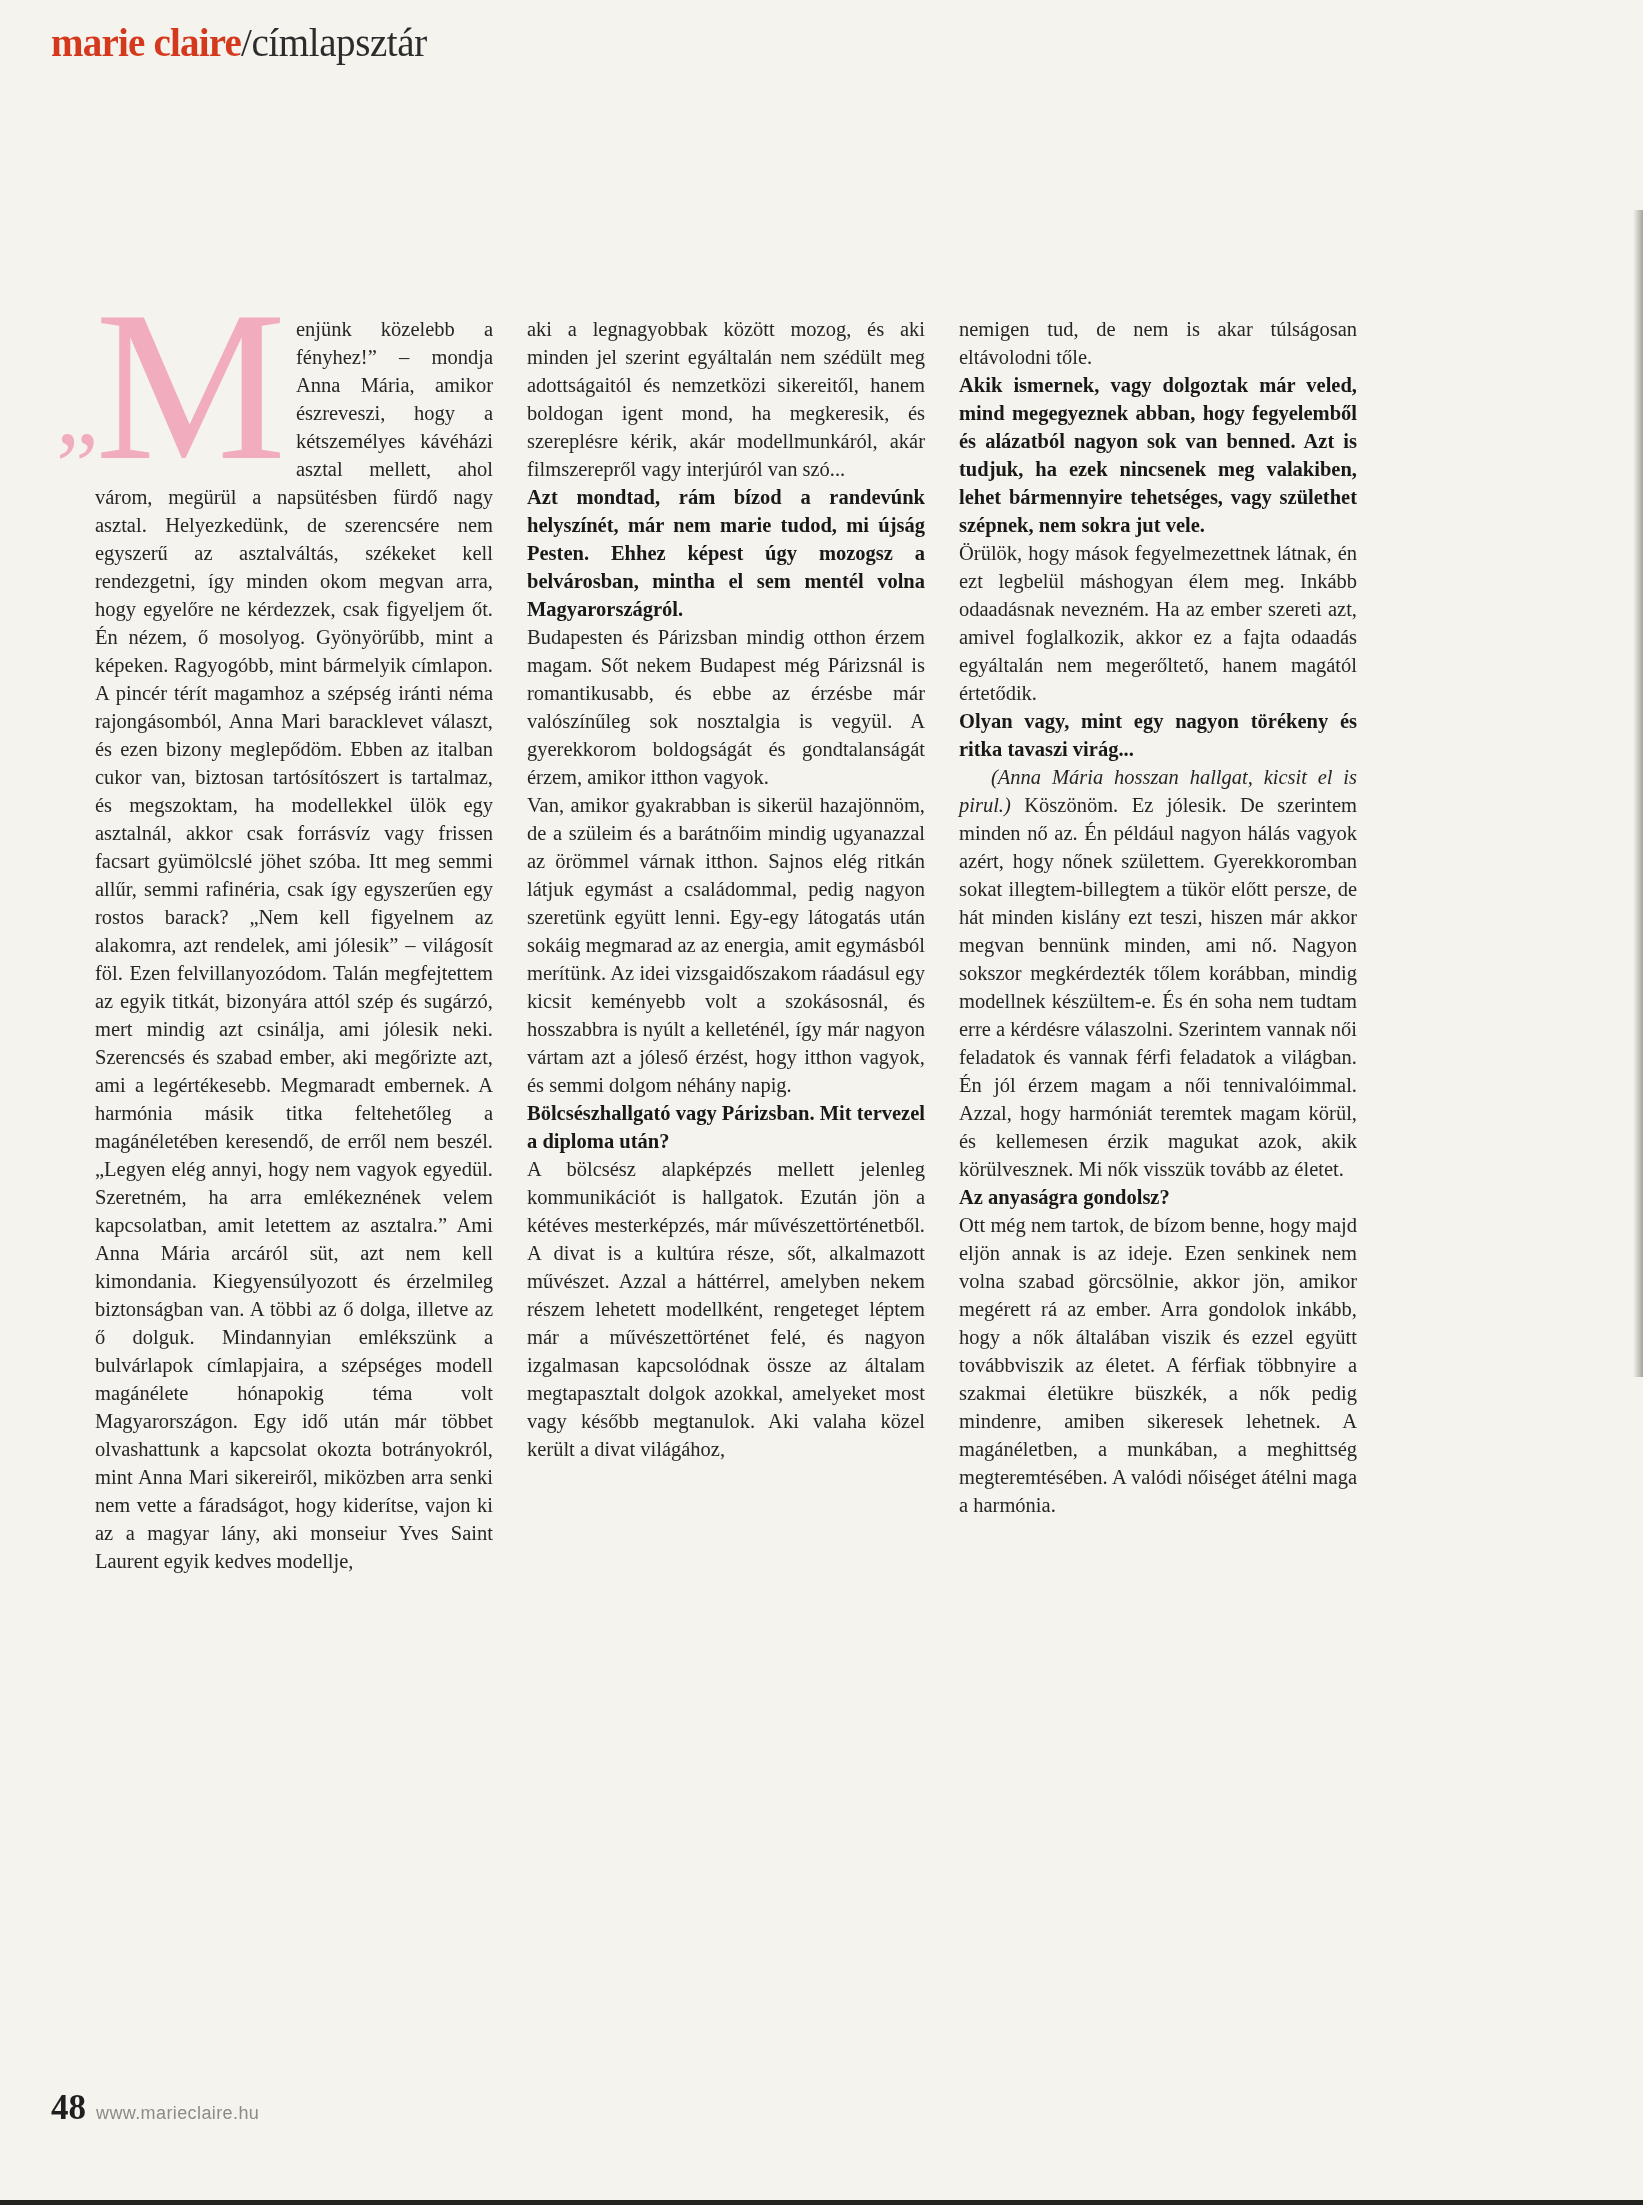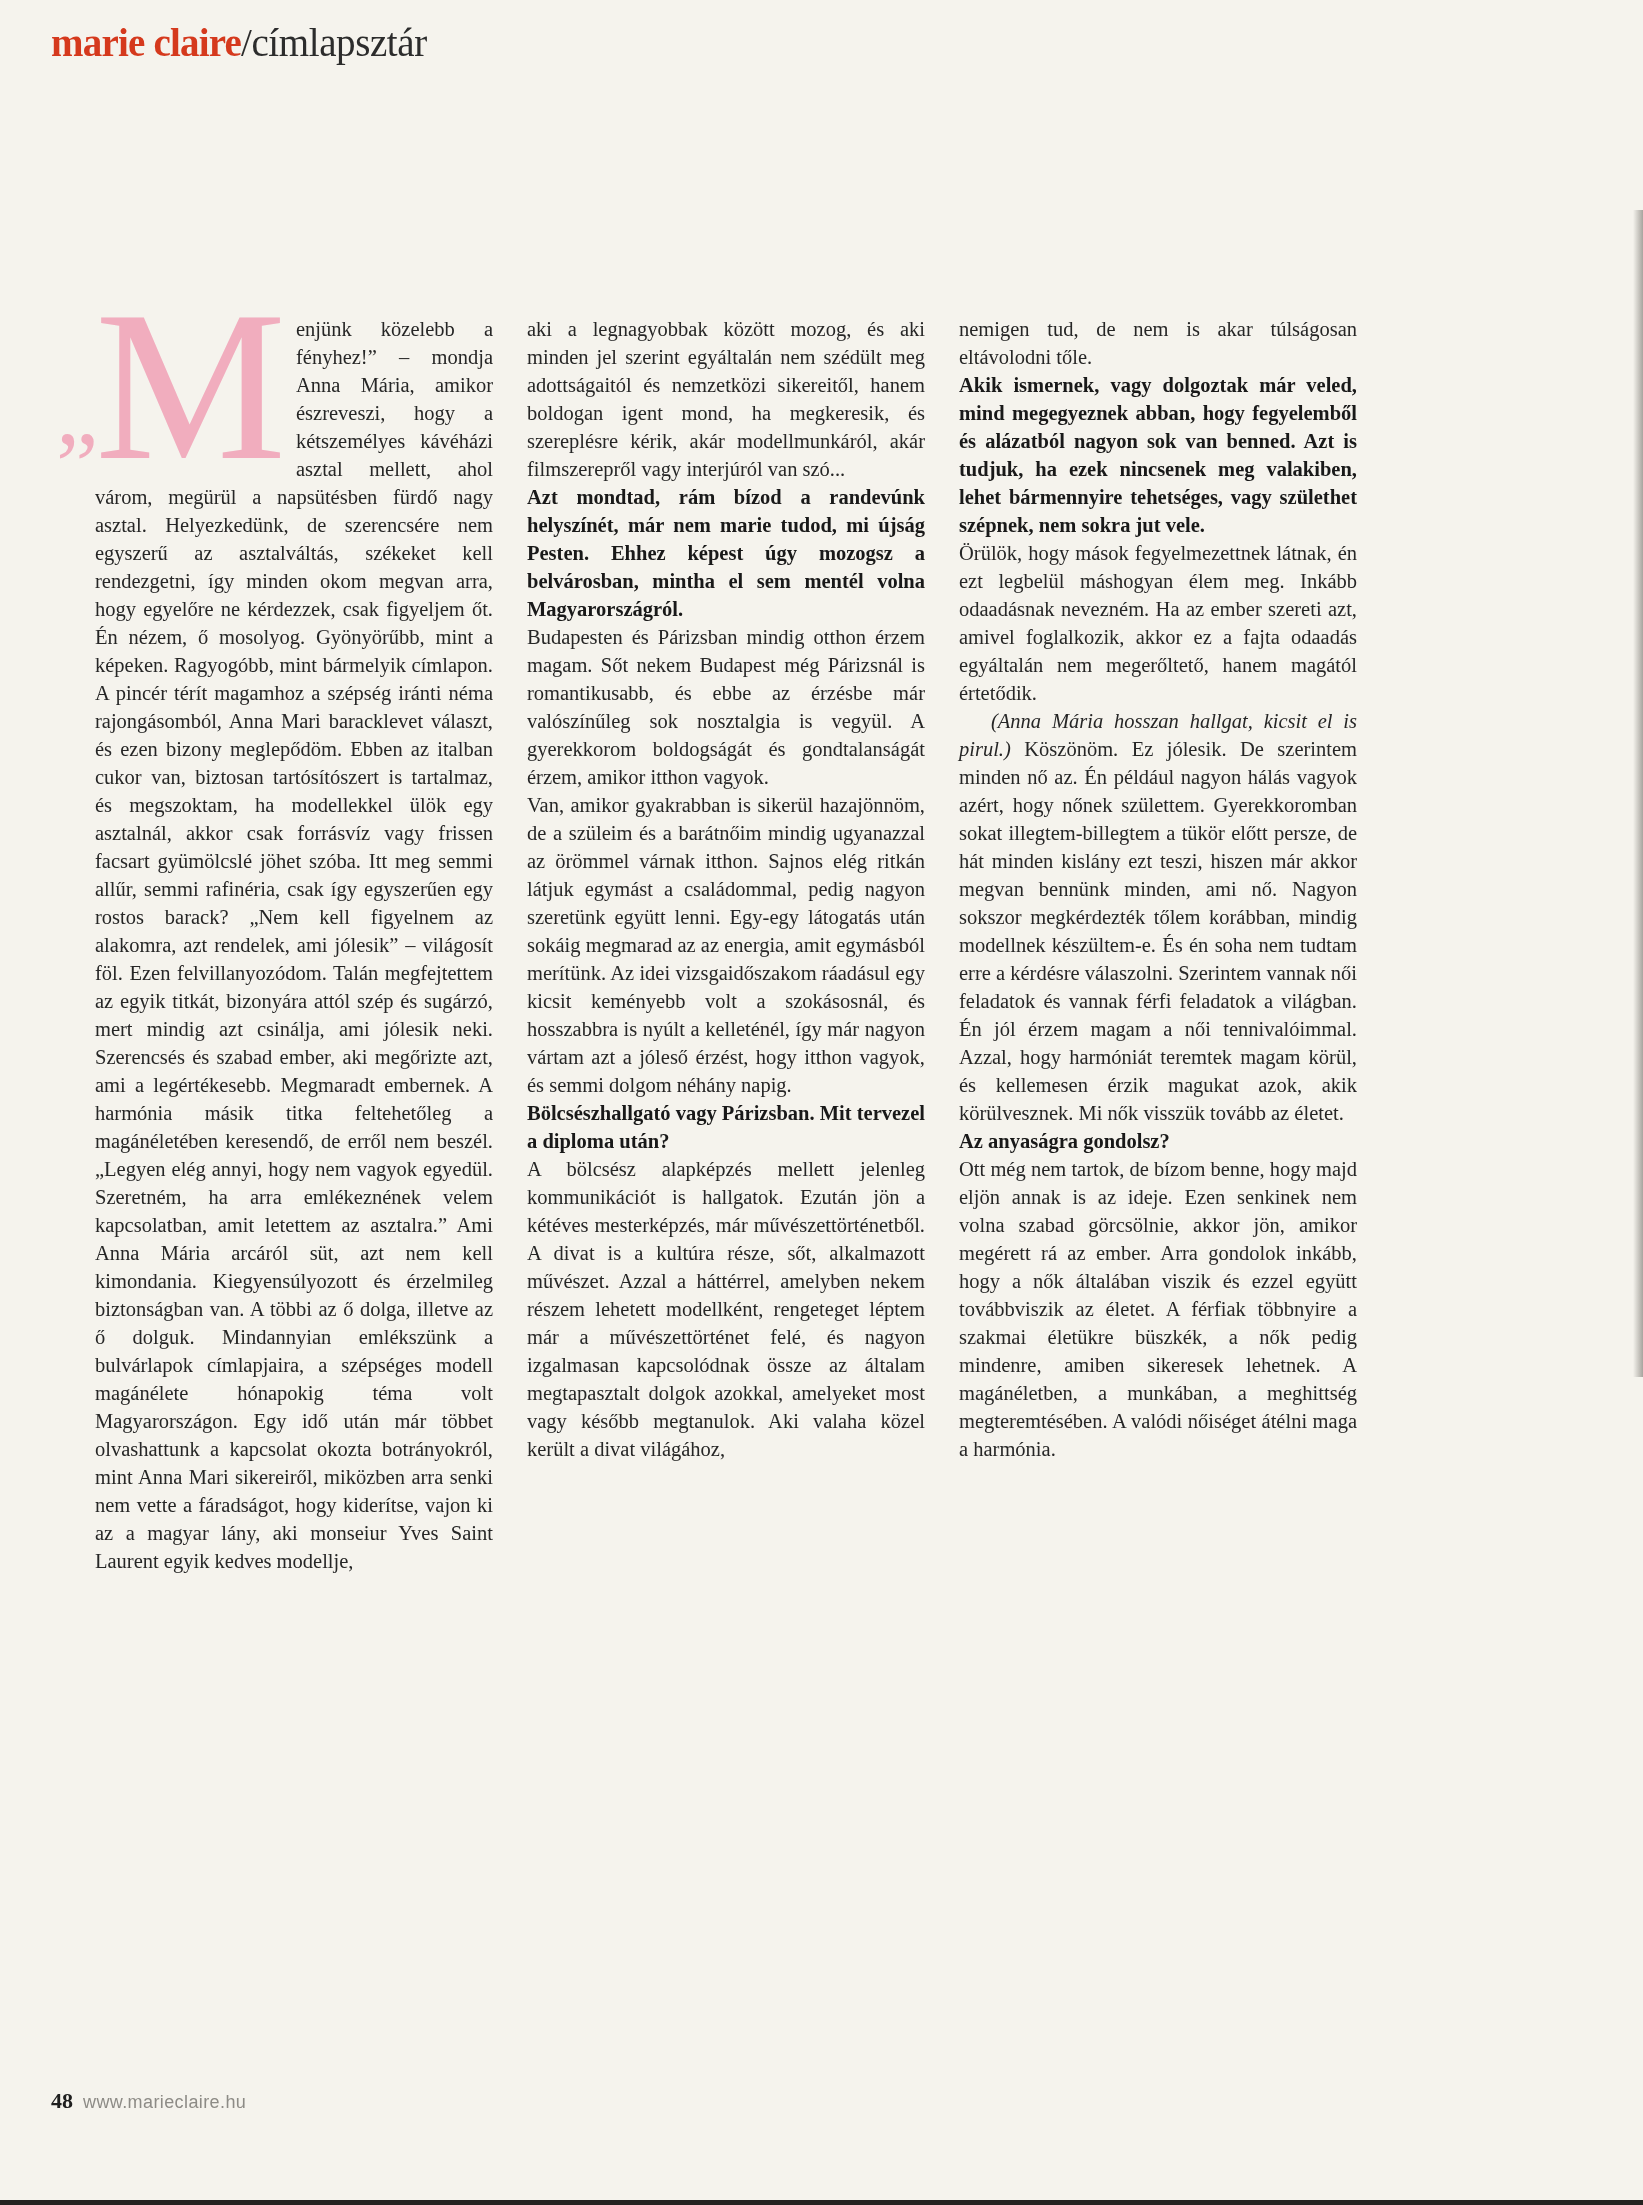--- a/index.html
+++ b/index.html
@@ -72,21 +72,21 @@
     position: absolute;
     left: 51px;
     top: 2088px;
     display: flex;
     align-items: baseline;
     gap: 10px;
   }
   .page-num {
     font-family: "Liberation Serif", serif;
     font-weight: 700;
-    font-size: 22px;
+    font-size: 35px;
     color: #1f1f1f;
   }
   .site-url {
     font-family: "Liberation Sans", sans-serif;
     font-size: 18px;
     color: #8d8b86;
     letter-spacing: 0.4px;
   }
 
   
@@ -129,20 +129,21 @@
       <p class="a">Budapesten és Párizsban mindig otthon érzem magam. Sőt nekem Budapest még Párizsnál is romantikusabb, és ebbe az érzésbe már valószínűleg sok nosztalgia is vegyül. A gyerekkorom boldogságát és gondtalanságát érzem, amikor itthon vagyok.</p>
       <p class="a">Van, amikor gyakrabban is sikerül hazajönnöm, de a szüleim és a barátnőim mindig ugyanazzal az örömmel várnak itthon. Sajnos elég ritkán látjuk egymást a családommal, pedig nagyon szeretünk együtt lenni. Egy-egy látogatás után sokáig megmarad az az energia, amit egymásból merítünk. Az idei vizsgaidőszakom ráadásul egy kicsit keményebb volt a szokásosnál, és hosszabbra is nyúlt a kelleténél, így már nagyon vártam azt a jóleső érzést, hogy itthon vagyok, és semmi dolgom néhány napig.</p>
       <p class="q">Bölcsészhallgató vagy Párizsban. Mit tervezel a diploma után?</p>
       <p class="a">A bölcsész alapképzés mellett jelenleg kommunikációt is hallgatok. Ezután jön a kétéves mesterképzés, már művészettörténetből. A divat is a kultúra része, sőt, alkalmazott művészet. Azzal a háttérrel, amelyben nekem részem lehetett modellként, rengeteget léptem már a művészettörténet felé, és nagyon izgalmasan kapcsolódnak össze az általam megtapasztalt dolgok azokkal, amelyeket most vagy később megtanulok. Aki valaha közel került a divat világához,</p>
     </div>
 
     <div class="col">
       <p class="a">nemigen tud, de nem is akar túlságosan eltávolodni tőle.</p>
       <p class="q">Akik ismernek, vagy dolgoztak már veled, mind megegyeznek abban, hogy fegyelemből és alázatból nagyon sok van benned. Azt is tudjuk, ha ezek nincsenek meg valakiben, lehet bármennyire tehetséges, vagy születhet szépnek, nem sokra jut vele.</p>
       <p class="a">Örülök, hogy mások fegyelmezettnek látnak, én ezt legbelül máshogyan élem meg. Inkább odaadásnak nevezném. Ha az ember szereti azt, amivel foglalkozik, akkor ez a fajta odaadás egyáltalán nem megerőltető, hanem magától értetődik.</p>
+      <p class="q">Olyan vagy, mint egy nagyon törékeny és ritka tavaszi virág...</p>
       <p class="a"><span class="stage-direction">(Anna Mária hosszan hallgat, kicsit el is pirul.)</span><span> Köszönöm. Ez jólesik. De szerintem minden nő az. Én például nagyon hálás vagyok azért, hogy nőnek születtem. Gyerekkoromban sokat illegtem-billegtem a tükör előtt persze, de hát minden kislány ezt teszi, hiszen már akkor megvan bennünk minden, ami nő. Nagyon sokszor megkérdezték tőlem korábban, mindig modellnek készültem-e. És én soha nem tudtam erre a kérdésre válaszolni. Szerintem vannak női feladatok és vannak férfi feladatok a világban. Én jól érzem magam a női tennivalóimmal. Azzal, hogy harmóniát teremtek magam körül, és kellemesen érzik magukat azok, akik körülvesznek. Mi nők visszük tovább az életet.</span></p>
       <p class="q">Az anyaságra gondolsz?</p>
       <p class="a">Ott még nem tartok, de bízom benne, hogy majd eljön annak is az ideje. Ezen senkinek nem volna szabad görcsölnie, akkor jön, amikor megérett rá az ember. Arra gondolok inkább, hogy a nők általában viszik és ezzel együtt továbbviszik az életet. A férfiak többnyire a szakmai életükre büszkék, a nők pedig mindenre, amiben sikeresek lehetnek. A magánéletben, a munkában, a meghittség megteremtésében. A valódi nőiséget átélni maga a harmónia.</p>
     </div>
 
   </main>
 
   <footer class="footer">
     <span class="page-num">48</span>
     <span class="site-url">www.marieclaire.hu</span>

